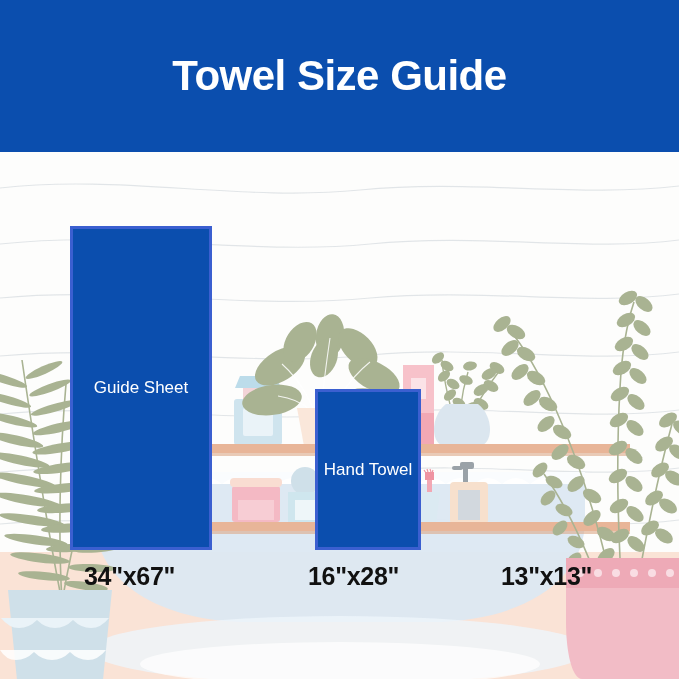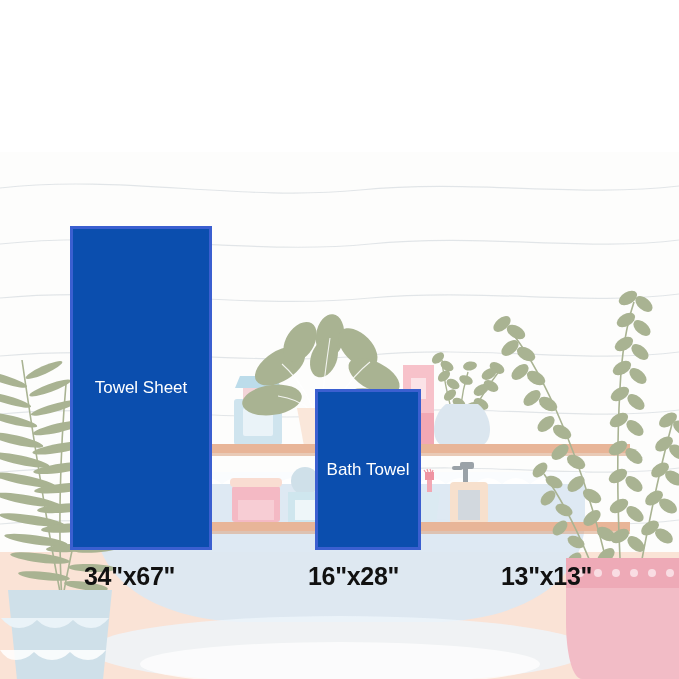--- a/index.html
+++ b/index.html
@@ -112,20 +112,23 @@
   }
   #dim-bath  { left: 84px;  top: 562px; }
   #dim-hand  { left: 308px; top: 562px; }
   #dim-wash  { left: 501px; top: 562px; }
 </style>
 </head>
 <body>
 
 <div id="infographic">
 
+  <div class="header-bar">
+    <div class="header-title">Towel Size Guide</div>
+  </div>
 
   <div class="scene">
     <svg class="scene-svg" viewBox="0 0 679 527" xmlns="http://www.w3.org/2000/svg">
       <defs>
         <clipPath id="sceneClip">
             <rect x="0" y="0" width="679" height="527"></rect>
           </clipPath>
       </defs>
       <g clip-path="url(#sceneClip)">
 
@@ -407,25 +410,25 @@
               <circle cx="634" cy="421" r="4"></circle>
             <circle cx="652" cy="421" r="4"></circle>
               <circle cx="670" cy="421" r="4"></circle>
           </g>
         </g>
       </g>
     </svg>
   </div>
 
   <div id="towel-bath" class="towel">
-    <span class="towel-label">Towel Sheet</span>
+    <span class="towel-label">Guide Sheet</span>
   </div>
 
   <div id="towel-hand" class="towel">
-    <span class="towel-label">Bath Towel</span>
+    <span class="towel-label">Hand Towel</span>
   </div>
 
 
   <div id="dim-bath" class="dim">34"x67"</div>
 
   <div id="dim-hand" class="dim">16"x28"</div>
 
   <div id="dim-wash" class="dim">13"x13"</div>
 
 </div>

